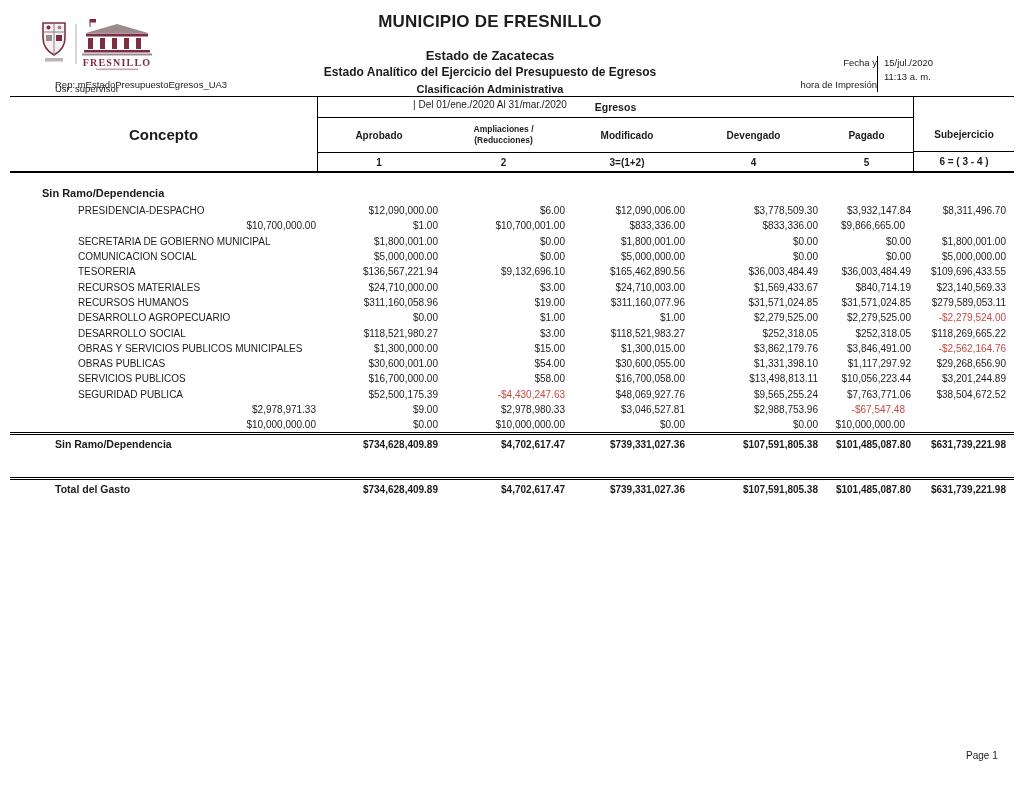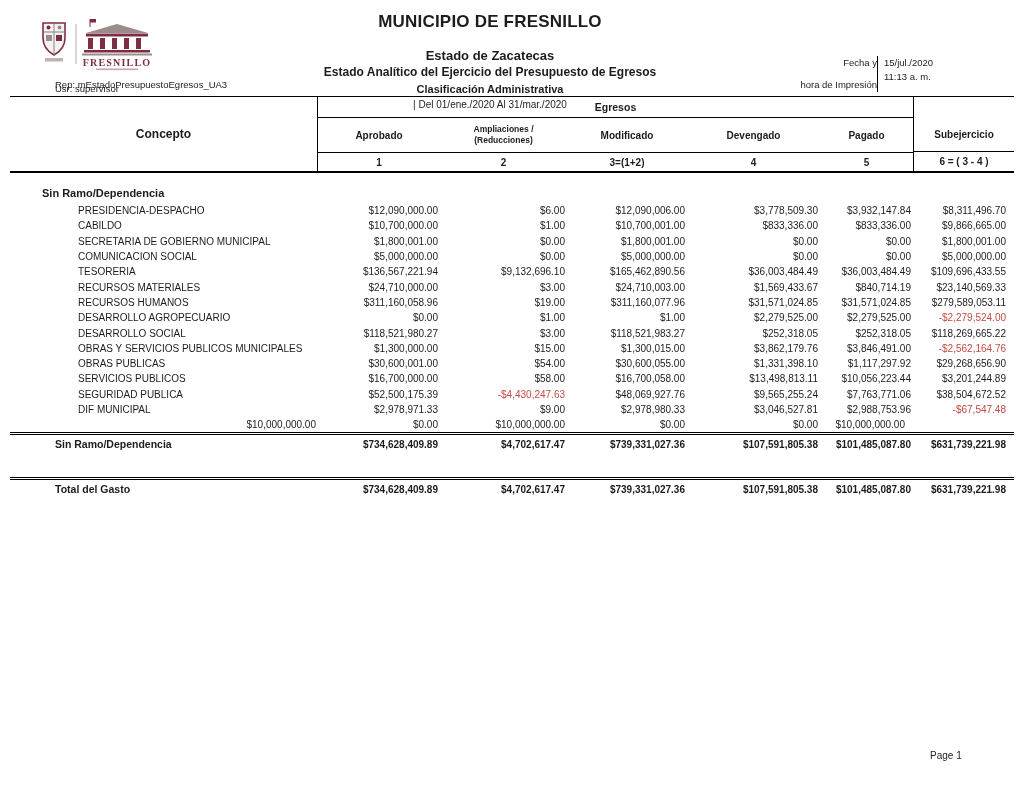--- a/index.html
+++ b/index.html
@@ -32,21 +32,21 @@
              border-right:1px solid var(--line);}
   .dt-values{display:flex;flex-direction:column;padding-left:6px;width:126px;}
   .dt-labels div,.dt-values div{height:14px;line-height:14px;}
   
   .tbl{position:absolute;top:96px;left:10px;width:1004px;}
   .grid-cols{display:grid;grid-template-columns:308px 122px 127px 120px 133px 93px 101px;}
   .thead{border-top:1px solid var(--line);border-bottom:2px solid var(--line);
          display:grid;grid-template-columns:308px 122px 127px 120px 133px 93px 101px;
          grid-template-rows:21px 34px 19px;}
   .th-concepto{grid-column:1;grid-row:1/4;display:flex;align-items:center;justify-content:center;
-               font-weight:bold;font-size:12px;border-right:1px solid var(--line);}
+               font-weight:bold;font-size:15px;border-right:1px solid var(--line);}
   .th-egresos{grid-column:2/7;grid-row:1;display:flex;align-items:center;justify-content:center;
               font-weight:bold;font-size:10.5px;border-bottom:1px solid var(--line);}
   .th-col{display:flex;align-items:center;justify-content:center;grid-row:2;
           font-weight:bold;font-size:10px;text-align:center;}
   .th-col.small{font-size:8.5px;white-space:pre-line;line-height:1.25;}
   .th-num{display:flex;align-items:center;justify-content:center;grid-row:3;
           font-weight:bold;font-size:10px;border-top:1px solid var(--line);}
   .subcol{grid-column:7;grid-row:1/4;border-left:1px solid var(--line);
           display:flex;flex-direction:column;}
   .subcol .sp{height:21px;}
@@ -61,21 +61,21 @@
   .rows-start{margin-top:2px;}
   .trow{height:15.3px;align-items:center;font-size:10px;}
   .trow .c-label{padding-left:68px;white-space:nowrap;overflow:hidden;}
   .trow .c-val{text-align:right;padding-right:2px;white-space:nowrap;}
   .trow .c-val:last-child{padding-right:8px;}
   .trow.total{border-top:3px double var(--line);height:18px;font-weight:bold;}
   .trow.total .c-label{padding-left:45px;font-size:10.5px;}
   .trow.grand{margin-top:24px;}
   .neg{color:var(--negative);}
   
-  .page-num{position:absolute;top:750px;left:930px;font-size:10px;}
+  .page-num{position:absolute;top:750px;left:966px;font-size:10px;}
   .logo-text{font-family:"Liberation Serif", serif;font-weight:bold;letter-spacing:1.2px;}
 </style>
 </head>
 <body>
 
 <div class="page">
 
   <div class="logo">
     <svg width="132" height="56" viewBox="0 0 132 56">
 
@@ -164,21 +164,20 @@
     <div class="cell c-label">PRESIDENCIA-DESPACHO</div>
     <div class="cell c-val">$12,090,000.00</div>
     <div class="cell c-val">$6.00</div>
     <div class="cell c-val">$12,090,006.00</div>
     <div class="cell c-val">$3,778,509.30</div>
     <div class="cell c-val">$3,932,147.84</div>
     <div class="cell c-val">$8,311,496.70</div>
   </div>
 
   <div class="trow grid-cols">
-    <div class="cell c-label">CABILDO</div>
     <div class="cell c-val">$10,700,000.00</div>
     <div class="cell c-val">$1.00</div>
     <div class="cell c-val">$10,700,001.00</div>
     <div class="cell c-val">$833,336.00</div>
     <div class="cell c-val">$833,336.00</div>
     <div class="cell c-val">$9,866,665.00</div>
   </div>
 
   <div class="trow grid-cols">
     <div class="cell c-label">SECRETARIA DE GOBIERNO MUNICIPAL</div>
@@ -284,21 +283,20 @@
     <div class="cell c-label">SEGURIDAD PUBLICA</div>
     <div class="cell c-val">$52,500,175.39</div>
     <div class="cell c-val neg">-$4,430,247.63</div>
     <div class="cell c-val">$48,069,927.76</div>
     <div class="cell c-val">$9,565,255.24</div>
     <div class="cell c-val">$7,763,771.06</div>
     <div class="cell c-val">$38,504,672.52</div>
   </div>
 
   <div class="trow grid-cols">
-    <div class="cell c-label">DIF MUNICIPAL</div>
     <div class="cell c-val">$2,978,971.33</div>
     <div class="cell c-val">$9.00</div>
     <div class="cell c-val">$2,978,980.33</div>
     <div class="cell c-val">$3,046,527.81</div>
     <div class="cell c-val">$2,988,753.96</div>
     <div class="cell c-val neg">-$67,547.48</div>
   </div>
 
   <div class="trow grid-cols">
     <div class="cell c-val">$10,000,000.00</div>

